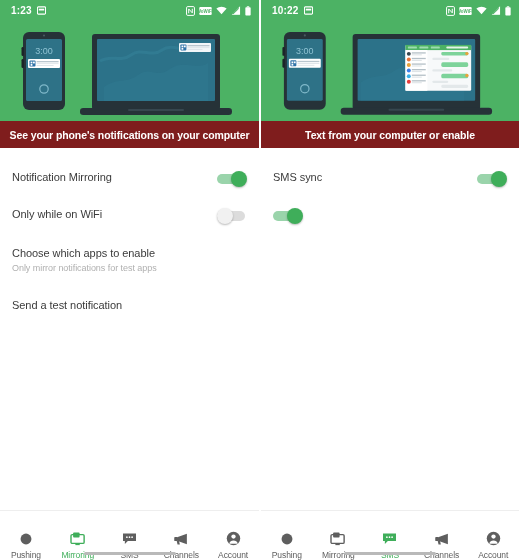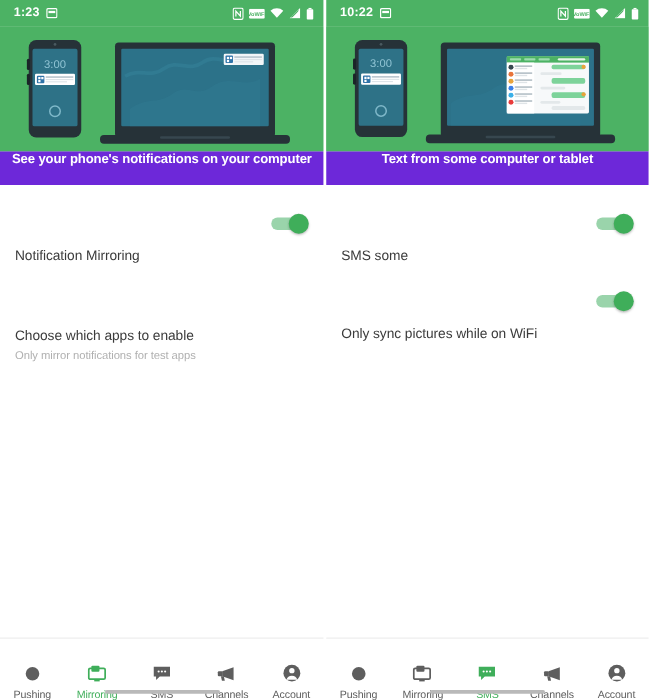--- a/index.html
+++ b/index.html
@@ -34,42 +34,41 @@
   .hero {
     background: #4CB264;
     height: 100px;
     position: relative;
     flex: 0 0 auto;
     overflow: hidden;
     padding-left: 48px;
   }
   .hero-art { position: absolute; inset: 0; }
   .caption {
-    background: #6d28d9;
+    background: #7f1d1d;
     height: 27px;
-    display: flex; align-items: flex-start; justify-content: center;
+    display: flex; align-items: center; justify-content: center;
     flex: 0 0 auto;
   }
   .caption span {
     color: #ffffff; font-size: 10.5px; font-weight: bold;
     letter-spacing: -0.1px;
   }
 
   
   .list { flex: 1 1 auto; padding-top: 12px; background: #fff; }
   .row {
     display: flex; align-items: flex-start;
     padding: 10px 12px 10px 12px;
     min-height: 34px;
   }
   .row .txt { flex: 1 1 auto; padding-right: 8px; }
   .row .title {
     font-size: 11px; color: #3b3b3b; line-height: 14px;
     letter-spacing: -0.05px;
-    margin-top: 28px;
   }
   .row .sub {
     font-size: 9px; color: #b0b0b0; line-height: 12px;
     margin-top: 2px; letter-spacing: -0.05px;
   }
   .row.link { padding-top: 12px; padding-bottom: 12px; }
 
   
   .toggle { position: relative; width: 30px; height: 16px; flex: 0 0 auto; margin-top: 1px; }
   .track {
@@ -212,29 +211,43 @@
       <div class="row">
         <div class="txt">
           <div class="title">Notification Mirroring</div>
         </div>
         <div class="toggle on">
           <div class="track"></div>
           <div class="thumb"></div>
         </div>
       </div>
 
+      <div class="row">
+        <div class="txt">
+          <div class="title">Only while on WiFi</div>
+        </div>
+        <div class="toggle off">
+          <div class="track"></div>
+          <div class="thumb"></div>
+        </div>
+      </div>
 
 
       <div class="row link">
         <div class="txt">
           <div class="title">Choose which apps to enable</div>
           <div class="sub">Only mirror notifications for test apps</div>
         </div>
       </div>
 
+      <div class="row link">
+        <div class="txt">
+          <div class="title">Send a test notification</div>
+        </div>
+      </div>
 
     </div>
 
     <div class="bottomnav">
 
       <div class="navitem">
         <div class="navicon">
           <svg width="14" height="14" viewBox="0 0 16 16">
               <circle cx="8" cy="8" r="6.2" fill="#5e5e5e"></circle>
             </svg>
@@ -403,39 +416,36 @@
           <rect x="172" y="60" width="16" height="2.2" rx="1.1" fill="#e3e8ea"></rect>
           <rect x="181" y="64" width="27" height="3.2" rx="1.4" fill="#e3e8ea"></rect>
 
           <rect x="80" y="87" width="152" height="7" rx="3.2" fill="#263238"></rect>
           <rect x="128" y="88" width="56" height="2" rx="1" fill="#37474f"></rect>
         </g>
       </svg>
     </div>
 
     <div class="caption">
-      <span>Text from some computer or tablet</span>
+      <span>Text from your computer or enable</span>
     </div>
 
     <div class="list">
 
       <div class="row">
         <div class="txt">
-          <div class="title">SMS some</div>
+          <div class="title">SMS sync</div>
         </div>
         <div class="toggle on">
           <div class="track"></div>
           <div class="thumb"></div>
         </div>
       </div>
 
       <div class="row">
-        <div class="txt">
-          <div class="title">Only sync pictures while on WiFi</div>
-        </div>
         <div class="toggle on">
           <div class="track"></div>
           <div class="thumb"></div>
         </div>
       </div>
 
     </div>
 
     <div class="bottomnav">
 

